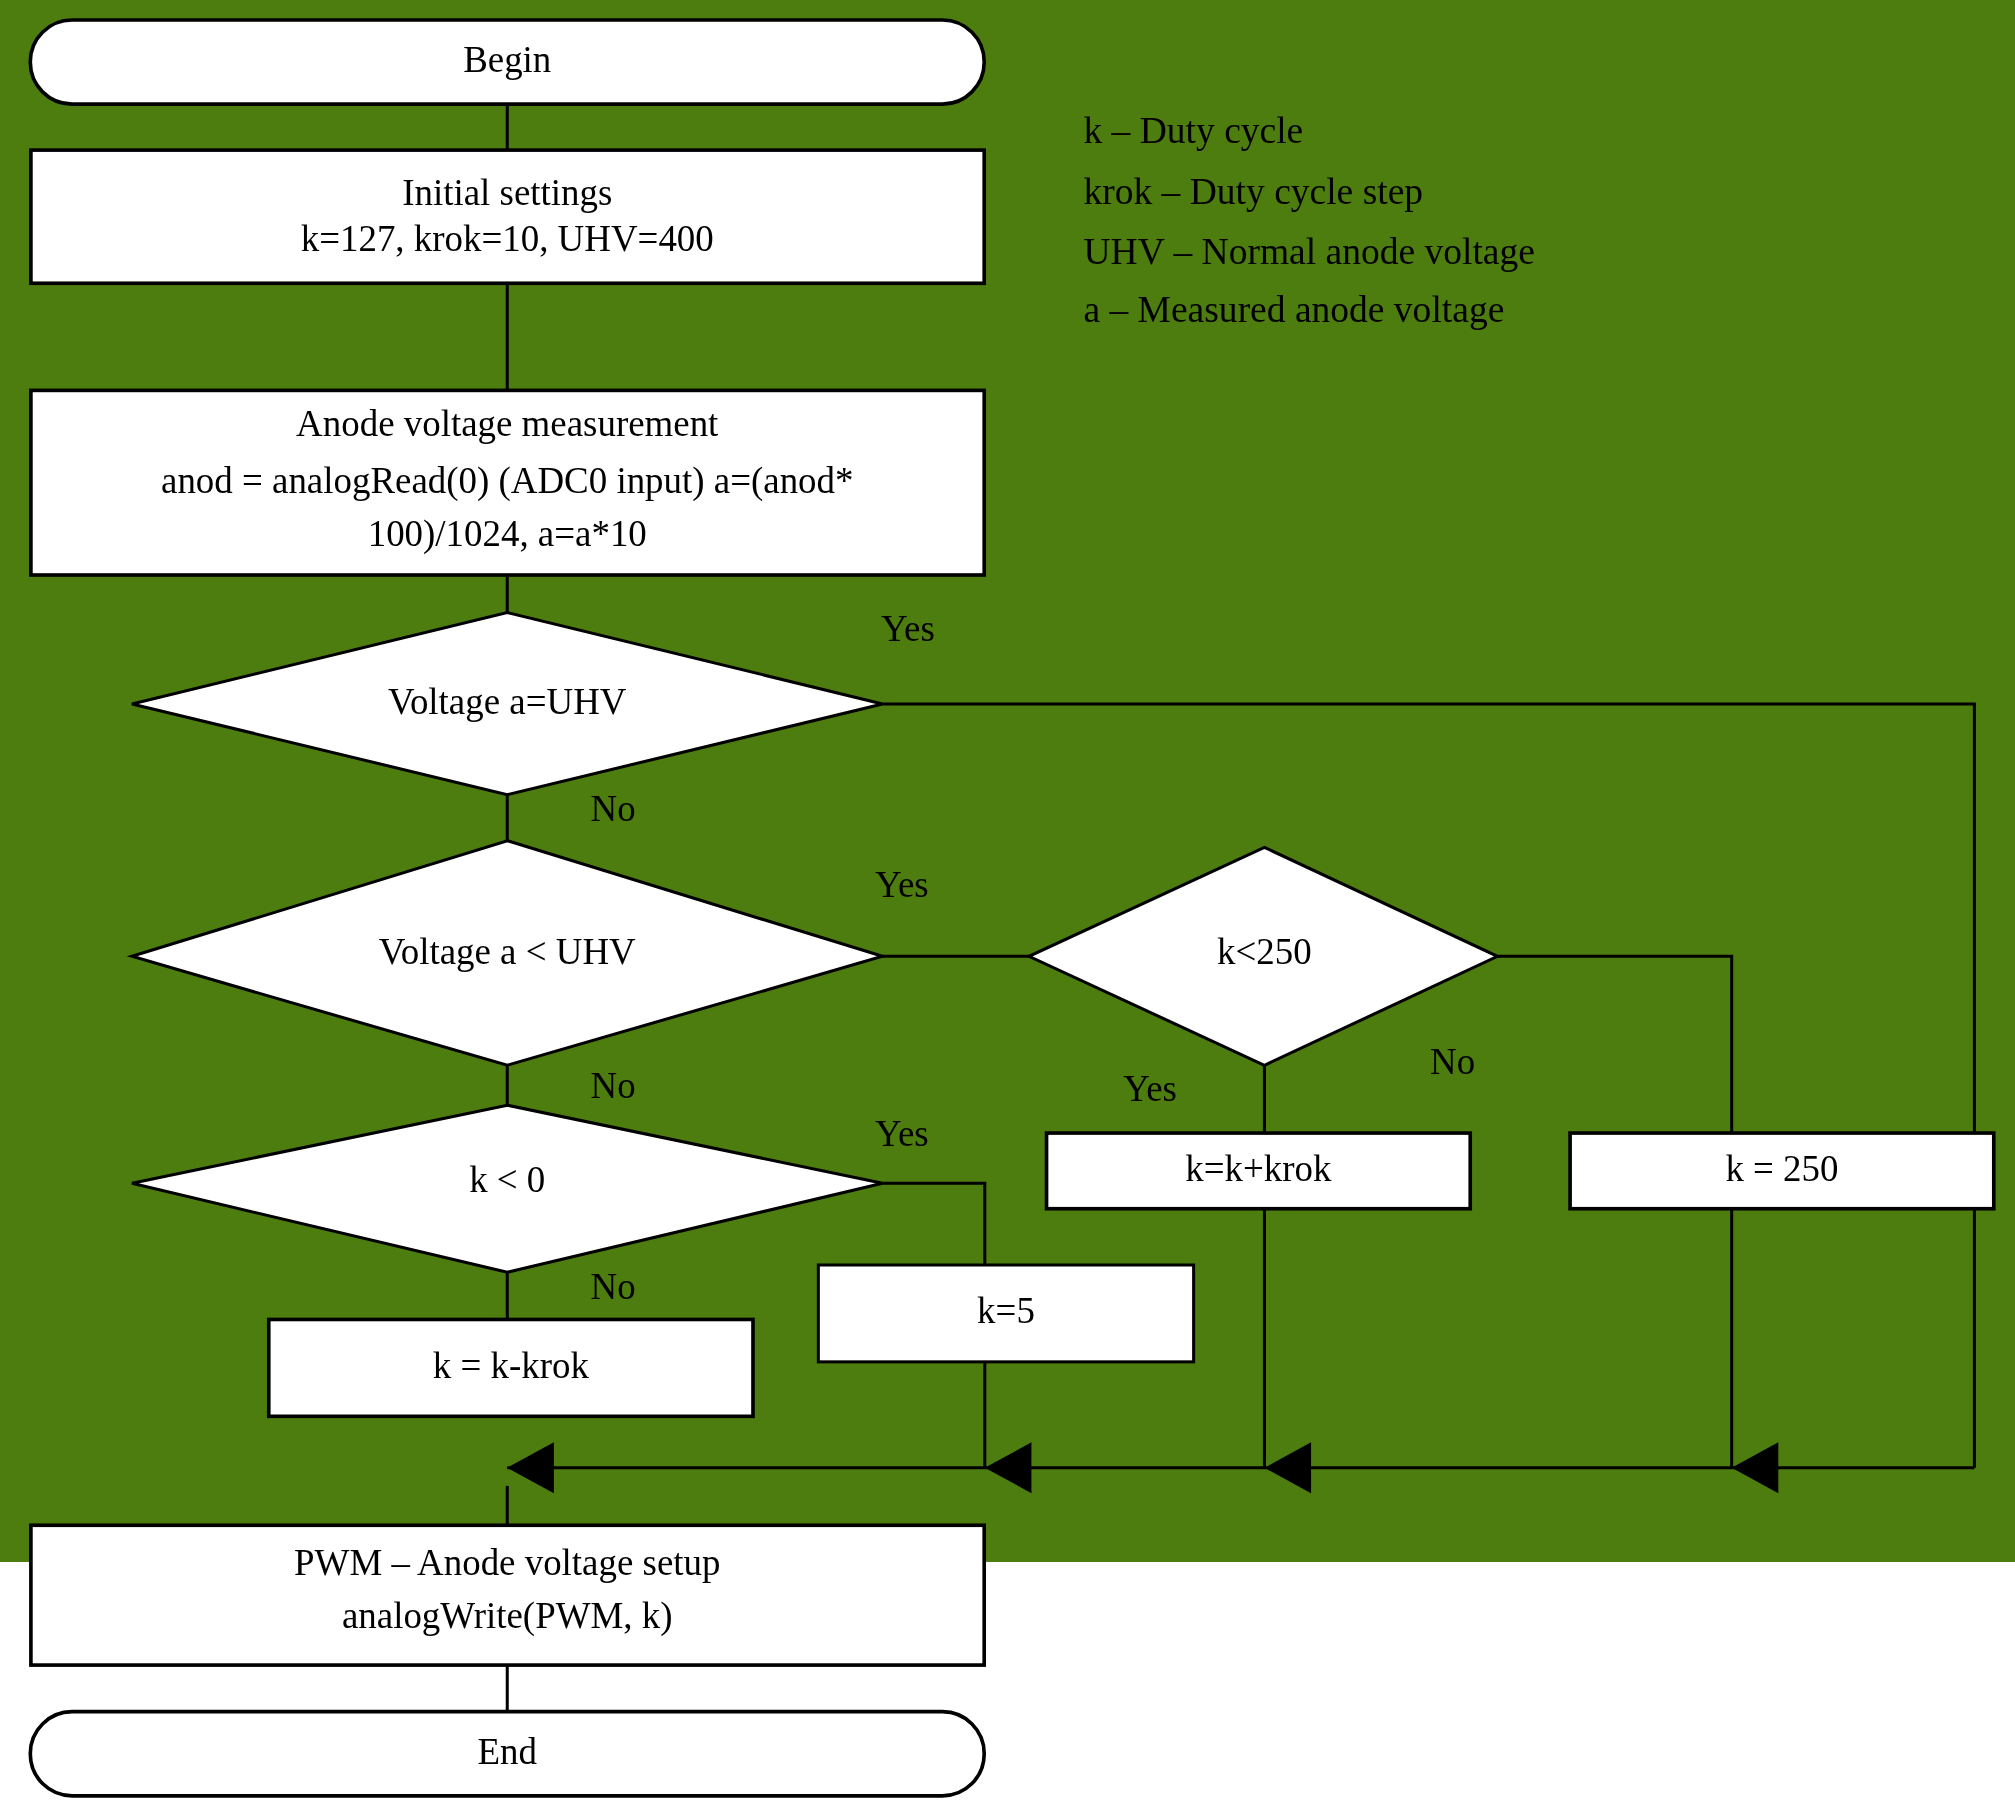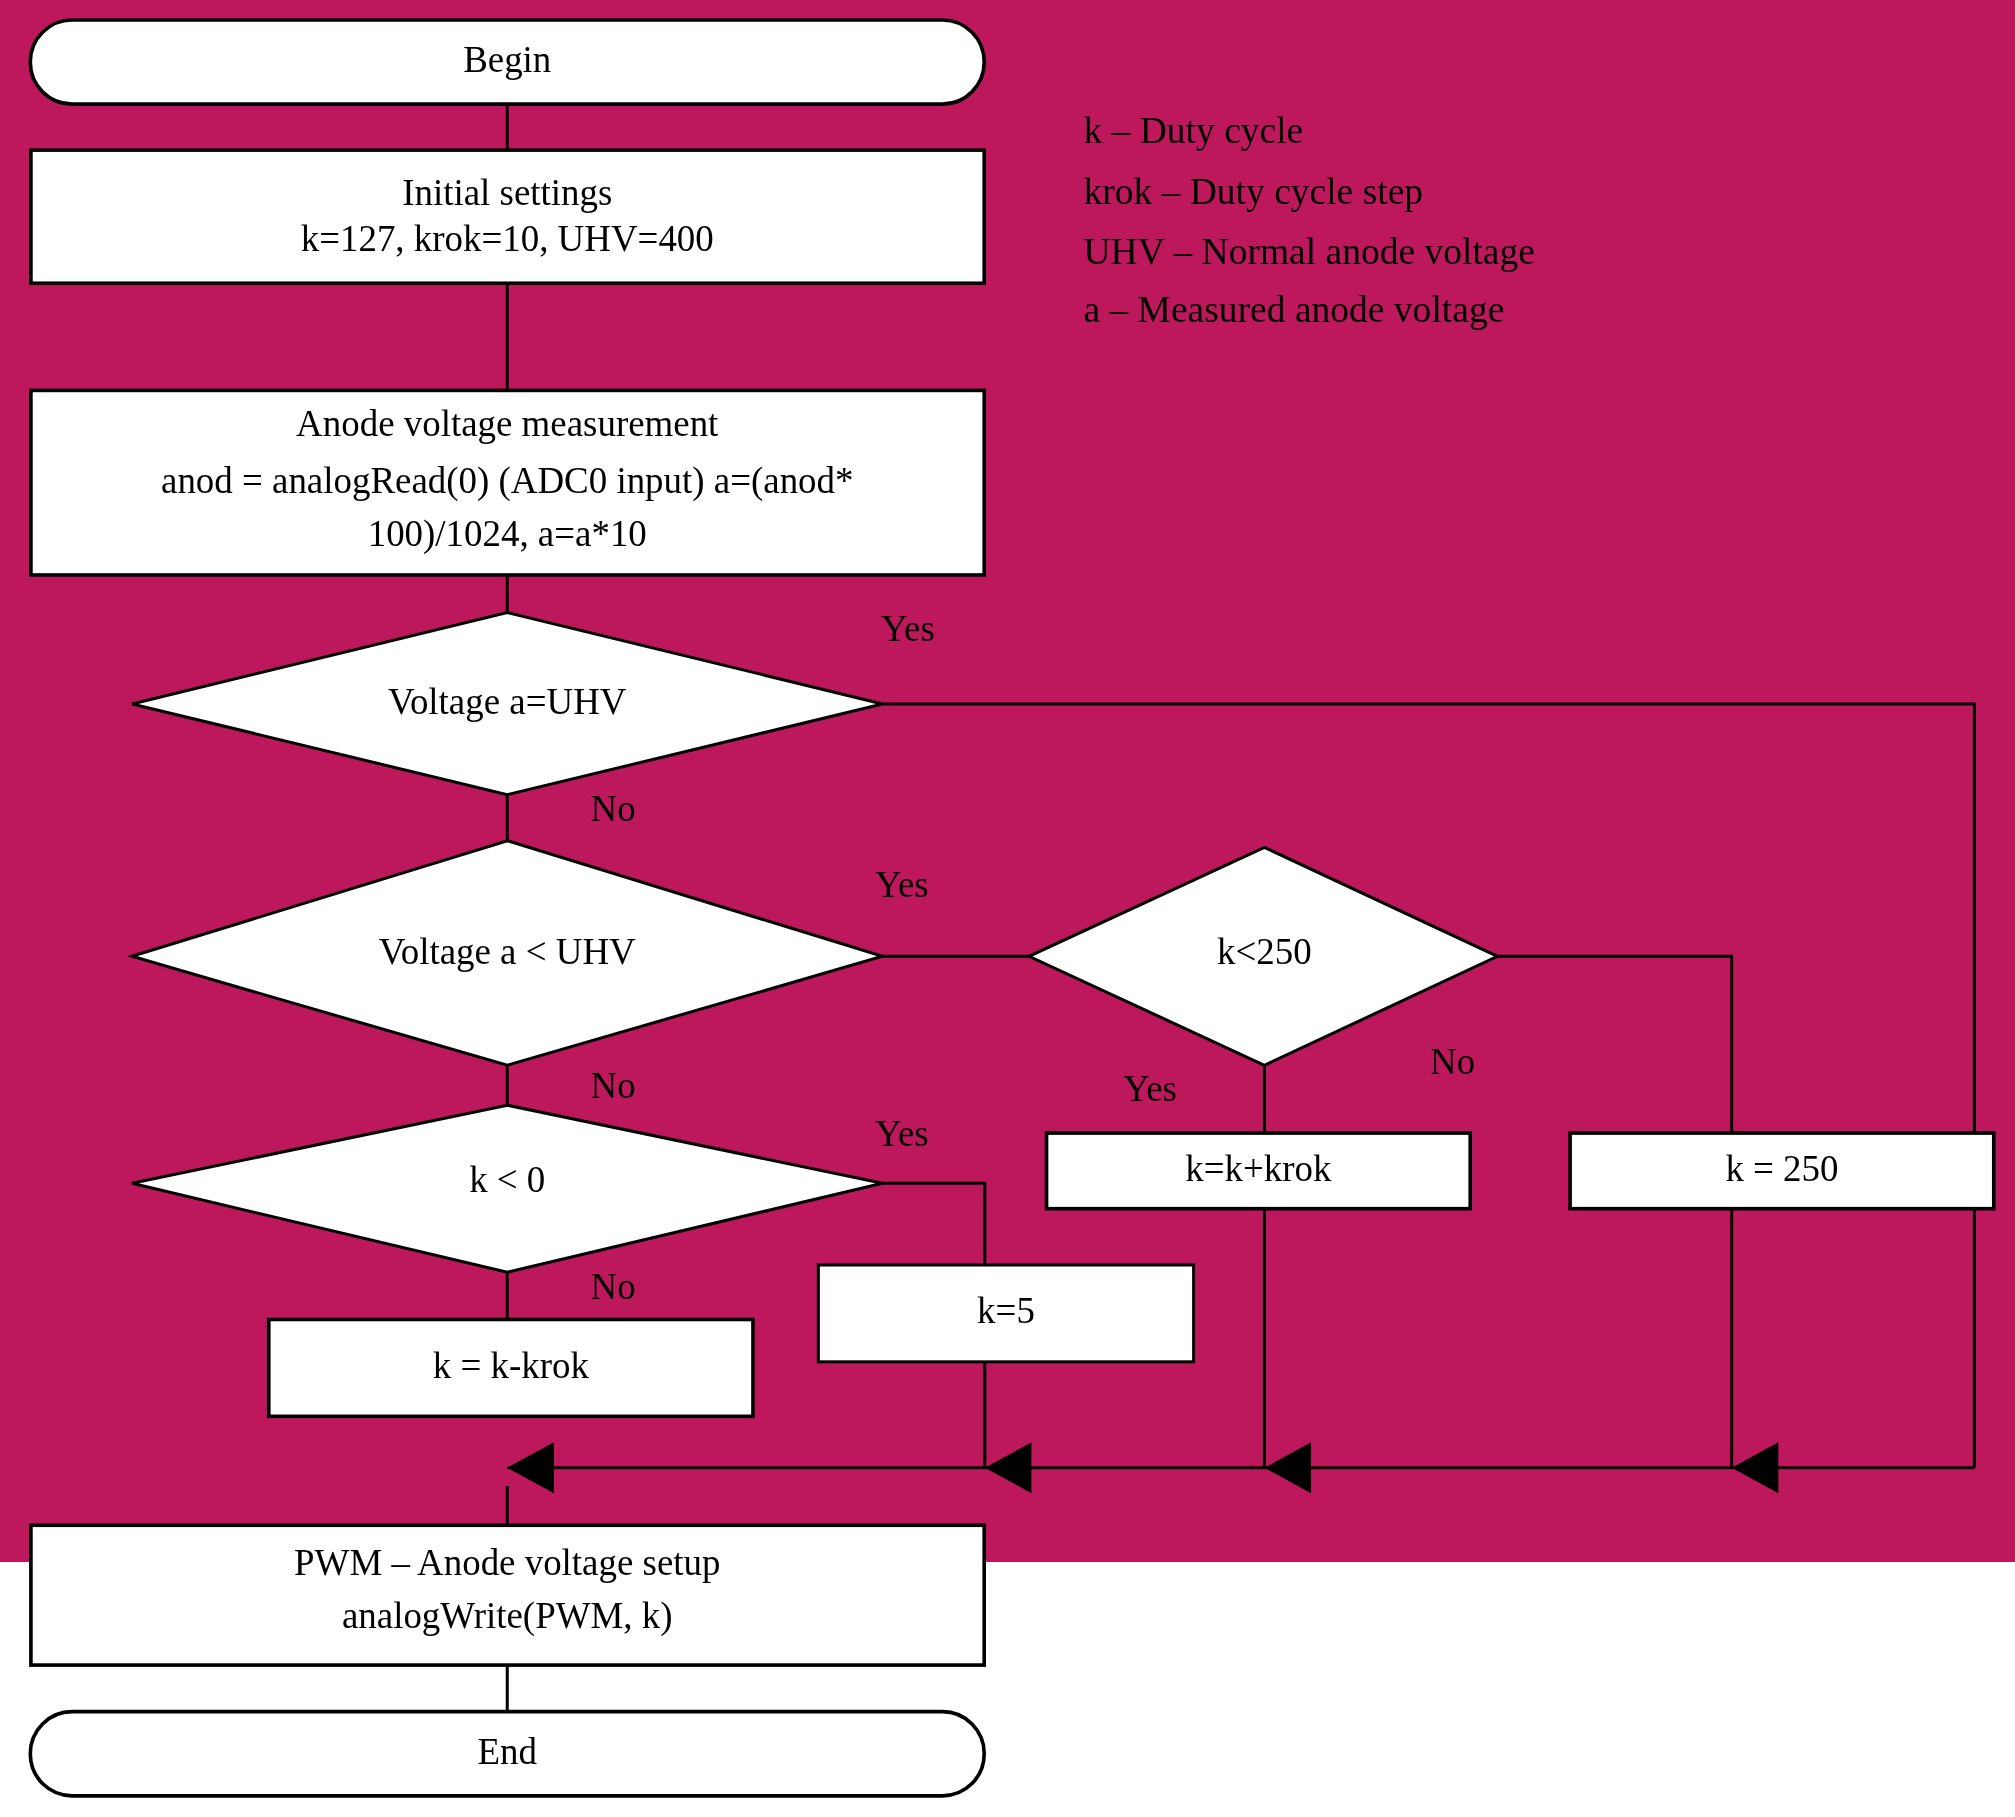--- a/index.html
+++ b/index.html
@@ -11,21 +11,21 @@
   body {
     width: 2015px;
     height: 1817px;
     font-family: "Liberation Serif", "DejaVu Serif", serif;
     overflow: hidden;
   }
   #flowchart-root {
     position: relative;
     width: 2015px;
     height: 1562px;
-    background: #be185d;
+    background: #4d7c0f;
   }
   svg#flow-svg {
     display: block;
     width: 2015px;
     height: 1817px;
   }
   .shape-outline {
     fill: #ffffff;
     stroke: #000000;
     stroke-width: 6;

